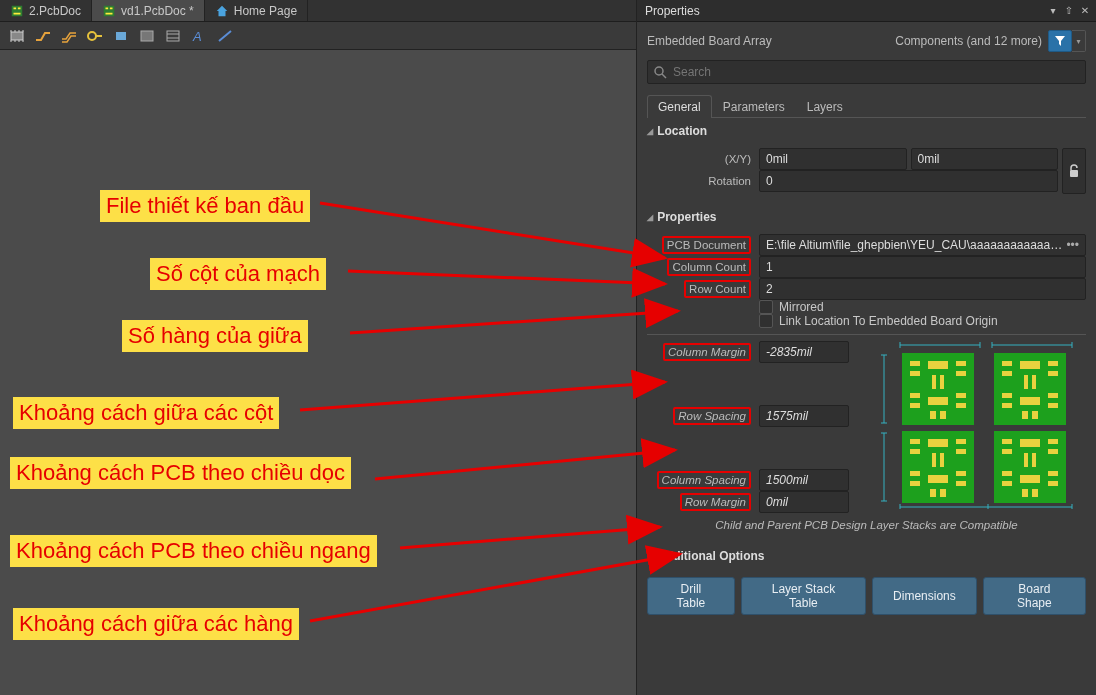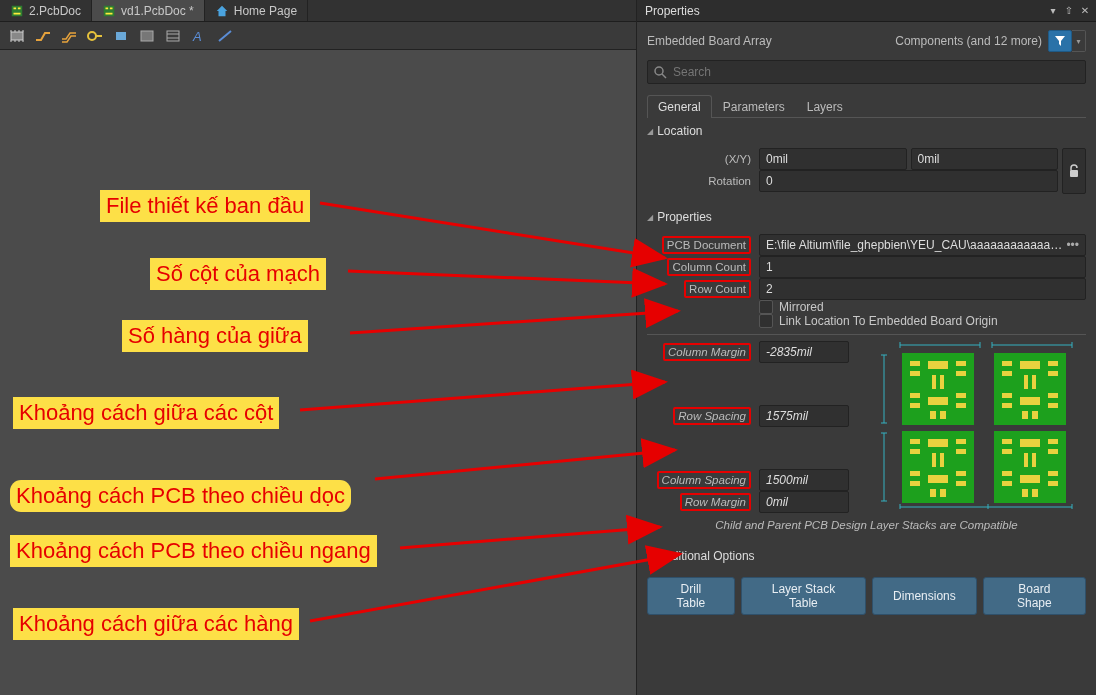--- a/index.html
+++ b/index.html
@@ -17,21 +17,21 @@
   .wicons span{ width:14px; height:14px; display:flex; align-items:center; justify-content:center; color:#bbb; font-size:10px;}
   .panel-sub { padding:8px 10px 4px 10px; display:flex; align-items:center; justify-content:space-between; color:#bbb;}
   .filterbtn { display:flex; align-items:center;}
   .fb { width:24px;height:22px;background:#2a72a8;border:1px solid #1f5a86;border-radius:2px;display:flex;align-items:center;justify-content:center;}
   .fbdd{width:14px;height:22px;background:#3a3a3a;border:1px solid #555;border-left:none;border-radius:0 2px 2px 0;display:flex;align-items:center;justify-content:center;}
   .search { margin:4px 10px; height:24px; background:#303030; border:1px solid #222; border-radius:2px; display:flex; align-items:center; padding:0 6px; gap:6px;}
   .search input { flex:1; background:transparent; border:none; outline:none; color:#ccc; font-size:12px;}
   .ptabs { display:flex; gap:0; margin:6px 10px 0 10px; border-bottom:1px solid #555;}
   .ptab { padding:4px 10px; color:#bbb; border:1px solid transparent; border-bottom:none; border-radius:3px 3px 0 0; position:relative; top:1px;}
   .ptab.active { background:#3a3a3a; border-color:#555; color:#ddd;}
-  .section-hdr { display:flex; align-items:center; gap:4px; padding:6px 10px; color:#ddd; font-weight:normal; font-size:12px;}
+  .section-hdr { display:flex; align-items:center; gap:4px; padding:6px 10px; color:#ddd; font-weight:bold; font-size:12px;}
   .section-hdr::before{content:"◢"; font-size:8px; color:#999; transform:rotate(0deg);}
   .section-body { padding:4px 10px 10px 10px; }
   .row { display:flex; align-items:center; margin-bottom:0; }
   .lbl { width:112px; text-align:right; padding-right:8px; color:#bbb; font-size:11.5px;}
   .inp { flex:1; height:22px; background:#303030; border:1px solid #222; border-radius:2px; color:#ddd; padding:0 6px; font-size:12px; display:flex; align-items:center; overflow:hidden; white-space:nowrap;}
   .inp.short { flex:0 0 90px;}
   .inp .ell { flex:1; overflow:hidden; text-overflow:ellipsis;}
   .lock { width:24px;height:46px;background:#303030;border:1px solid #222;border-radius:2px;display:flex;align-items:center;justify-content:center;margin-left:4px;color:#aaa;}
   .chk { width:14px;height:14px;background:#303030;border:1px solid #555;border-radius:2px;margin-right:6px;}
   hr.div { border:none; border-top:1px solid #555; margin:6px 0;}
@@ -387,21 +387,21 @@
       <button class="btn">Dimensions</button>
       <button class="btn">Board Shape</button>
     </div>
   </div>
 </div>
 
 <div class="ann" style="top:190px;left:100px;">File thiết kế ban đầu</div>
 <div class="ann" style="top:258px;left:150px;">Số cột của mạch</div>
 <div class="ann" style="top:320px;left:122px;">Số hàng của giữa</div>
 <div class="ann" style="top:397px;left:13px;">Khoảng cách giữa các cột</div>
-<div class="ann" style="top:480px;left:10px;border-radius:11px;">Khoảng cách PCB theo chiều dọc</div>
+<div class="ann" style="top:457px;left:10px;">Khoảng cách PCB theo chiều dọc</div>
 <div class="ann" style="top:535px;left:10px;">Khoảng cách PCB theo chiều ngang</div>
 <div class="ann" style="top:608px;left:13px;">Khoảng cách giữa các hàng</div>
 
 <svg class="arrows" width="1096" height="695">
   <defs>
       <marker id="ah" markerWidth="12" markerHeight="10" refX="11" refY="5" orient="auto">
         <path d="M0 0 L12 5 L0 10 Z" fill="#e60000"></path>
       </marker>
     </defs>
   <g stroke="#e60000" stroke-width="3" fill="none" marker-end="url(#ah)">

